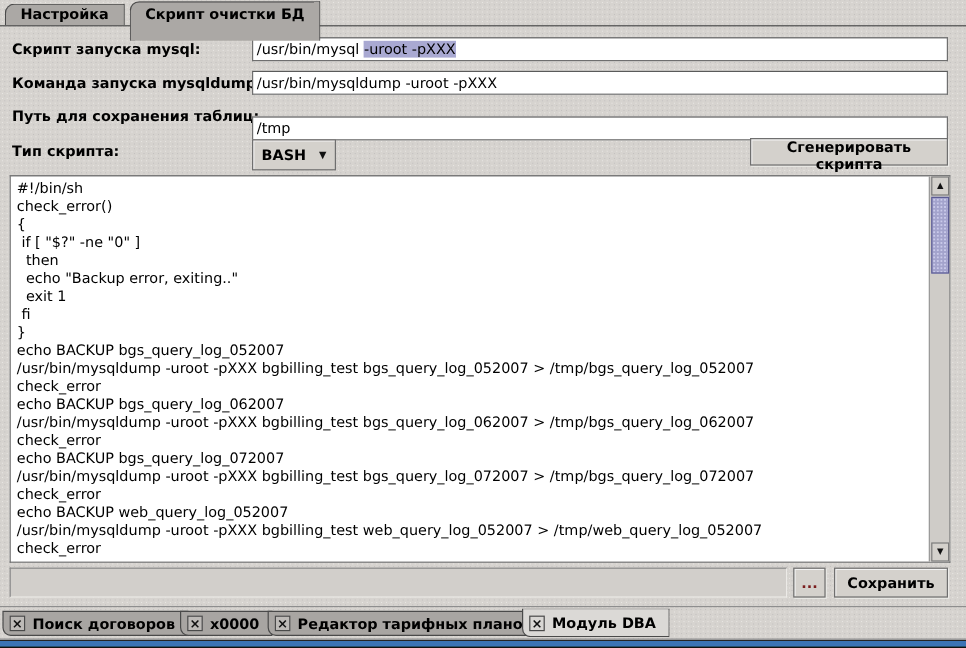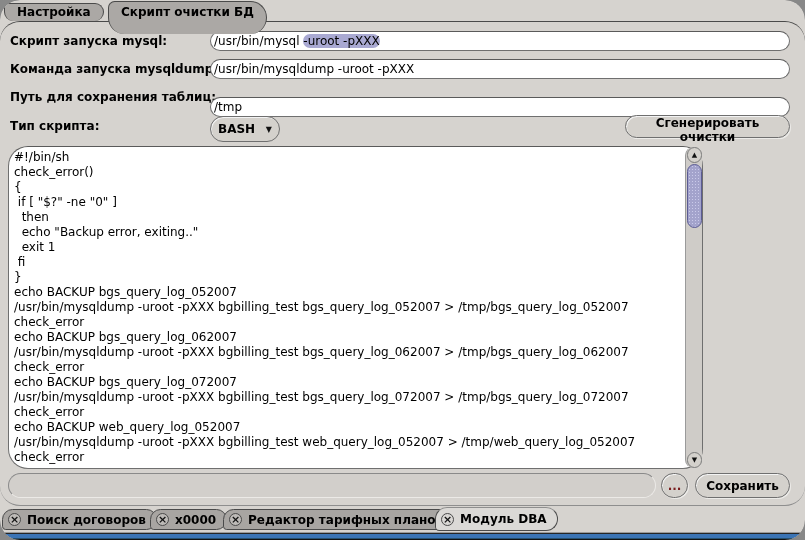--- a/index.html
+++ b/index.html
@@ -1,15 +1,15 @@
 <!DOCTYPE html>
 <html style="--selection_bg: #a9a9d2; --scrollbar_thumb: #a3a3cc; --bottom_strip: #3b74b5; --ellipsis_text: #7a1d1d;"><head>
 <meta charset="utf-8">
 <style>
-  * { margin:0; padding:0; box-sizing:border-box;border-radius:20px; }
+  * { margin:0; padding:0; box-sizing:border-box; }
   html,body { background:#888; }
   .window {
     position:relative; width:805px; height:540px; overflow:hidden;
     font-family:"DejaVu Sans","Liberation Sans",sans-serif; color:#000;
     background-color:#d6d3cf;
     background-image:
       radial-gradient(rgba(255,255,255,0.5) 15%, rgba(255,255,255,0) 16%),
       radial-gradient(rgba(110,110,125,0.22) 15%, rgba(0,0,0,0) 16%);
     background-size:4px 4px; background-position:0 0,2px 2px;
   }
@@ -51,21 +51,21 @@
   }
   .combo .arrow { font-size:8px; color:#111; }
   .btn {
     position:absolute; background:#d4d1cc; border:1px solid #6f6f6f;
     box-shadow:inset 1px 1px 0 #f3f3f3, 1px 1px 0 #ecebe8;
     font-weight:bold; font-size:12px; color:#000; text-align:center; cursor:default;
     font-family:"DejaVu Sans","Liberation Sans",sans-serif;
   }
   
   .scriptbox {
-    position:absolute; left:8px; top:124px; width:695px; height:323px;
+    position:absolute; left:8px; top:124px; width:784px; height:323px;
     background:#fff; border:1px solid #6f6f6f; border-top-color:#5a5a5a;
   }
   .scriptbox pre {
     position:absolute; left:1px; top:1px; right:17px; bottom:1px;
     padding:2px 0 0 4px; overflow:hidden; white-space:pre;
     font-family:"DejaVu Sans","Liberation Sans",sans-serif;
     font-size:12px; line-height:15px; color:#000;
   }
   .vscroll {
     position:absolute; top:0; right:0; bottom:0; width:17px;
@@ -132,21 +132,21 @@
     <input class="tfield" style="top: 37px;" value="/usr/bin/mysqldump -uroot -pXXX">
 
     <div class="flabel" style="top:68px;">Путь для сохранения таблиц:</div>
     <input class="tfield" style="top: 75px;" value="/tmp">
 
     <div class="flabel" style="top:97px;">Тип скрипта:</div>
     <div class="combo" style="top:94px;">
       <span>BASH</span>
       <span class="arrow">▼</span>
     </div>
-    <button class="btn" style="left:625px; top:93px; width:165px; height:23px;">Сгенерировать очистки</button>
+    <button class="btn" style="left:625px; top:93px; width:165px; height:23px;">Сгенерировать скрипта</button>
 
     <div class="scriptbox">
       <pre>#!/bin/sh
 check_error()
 {
  if [ "$?" -ne "0" ]
   then
   echo "Backup error, exiting.."
   exit 1
  fi

